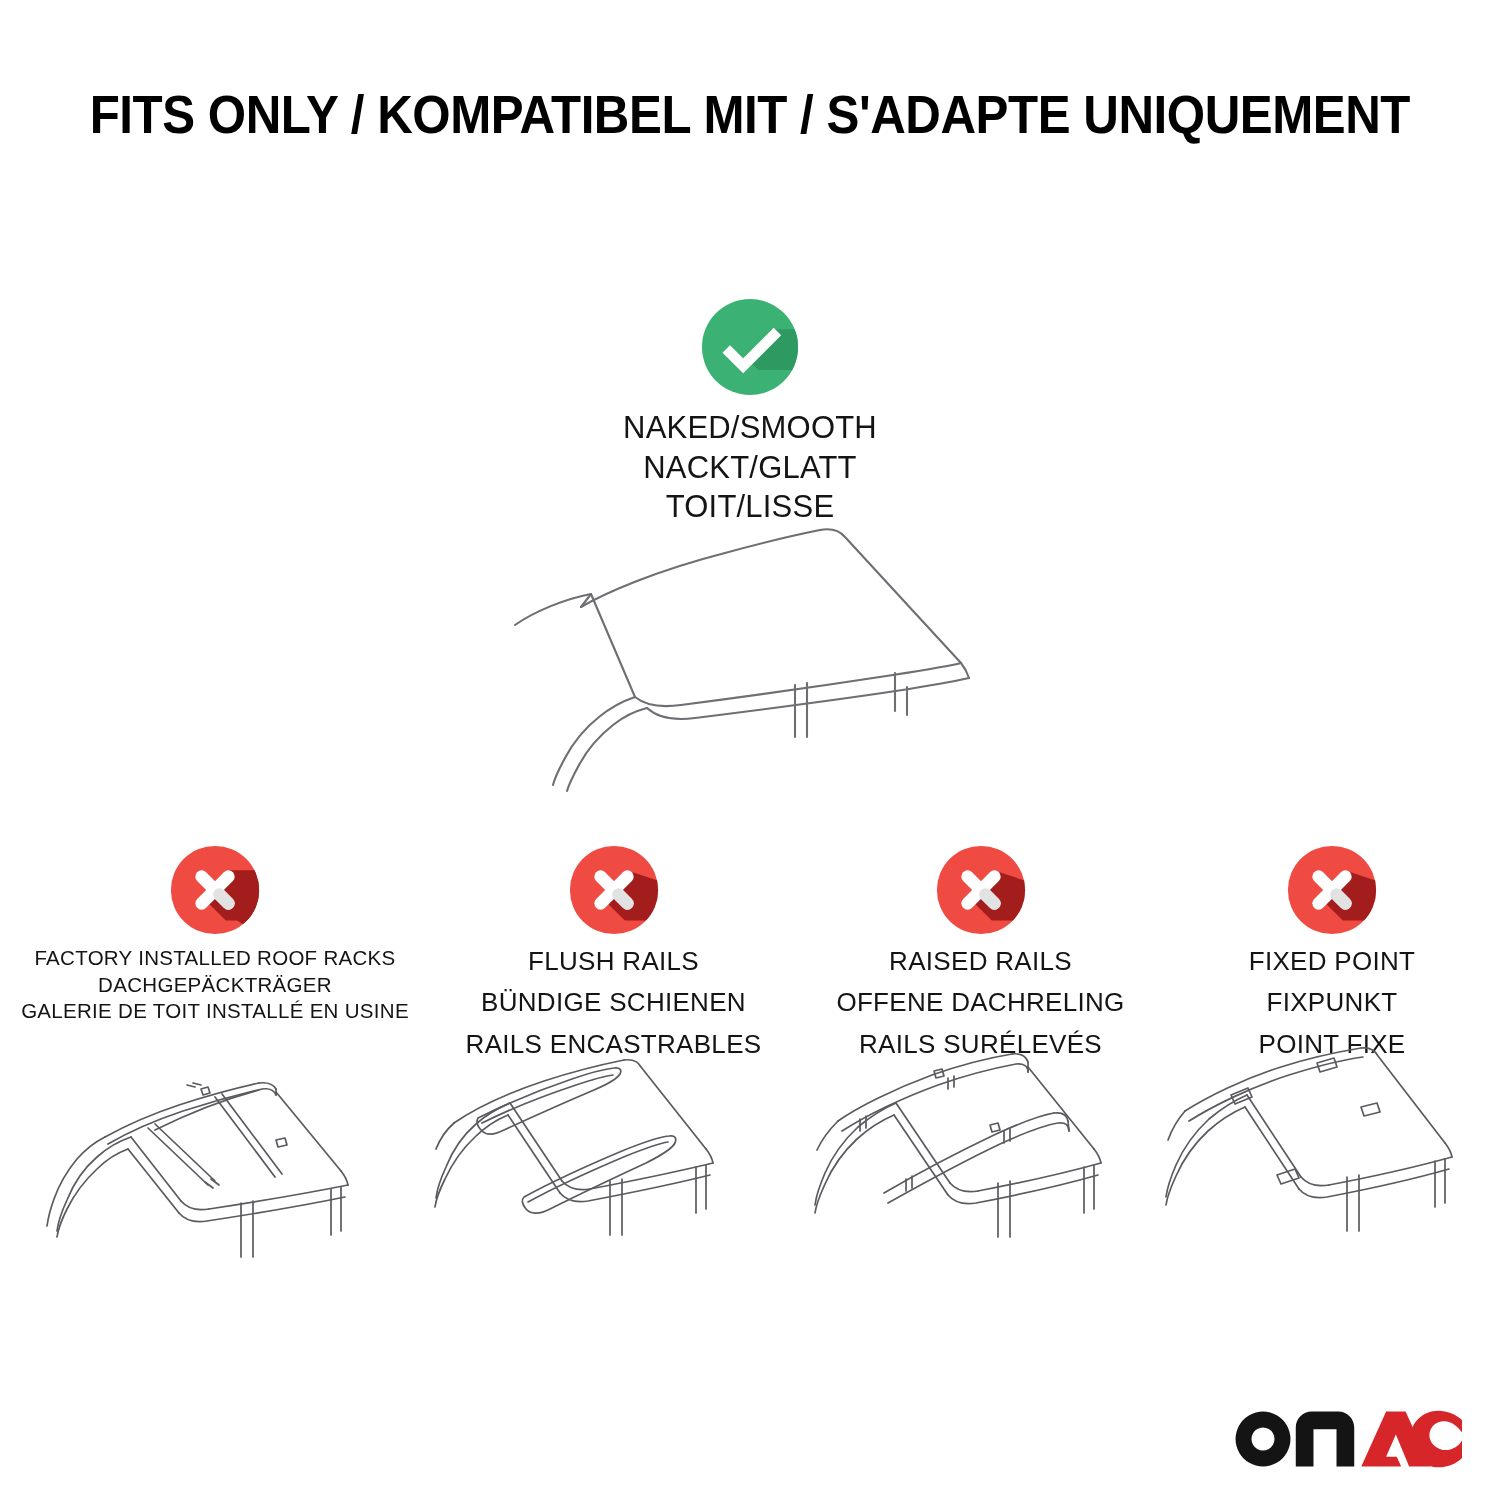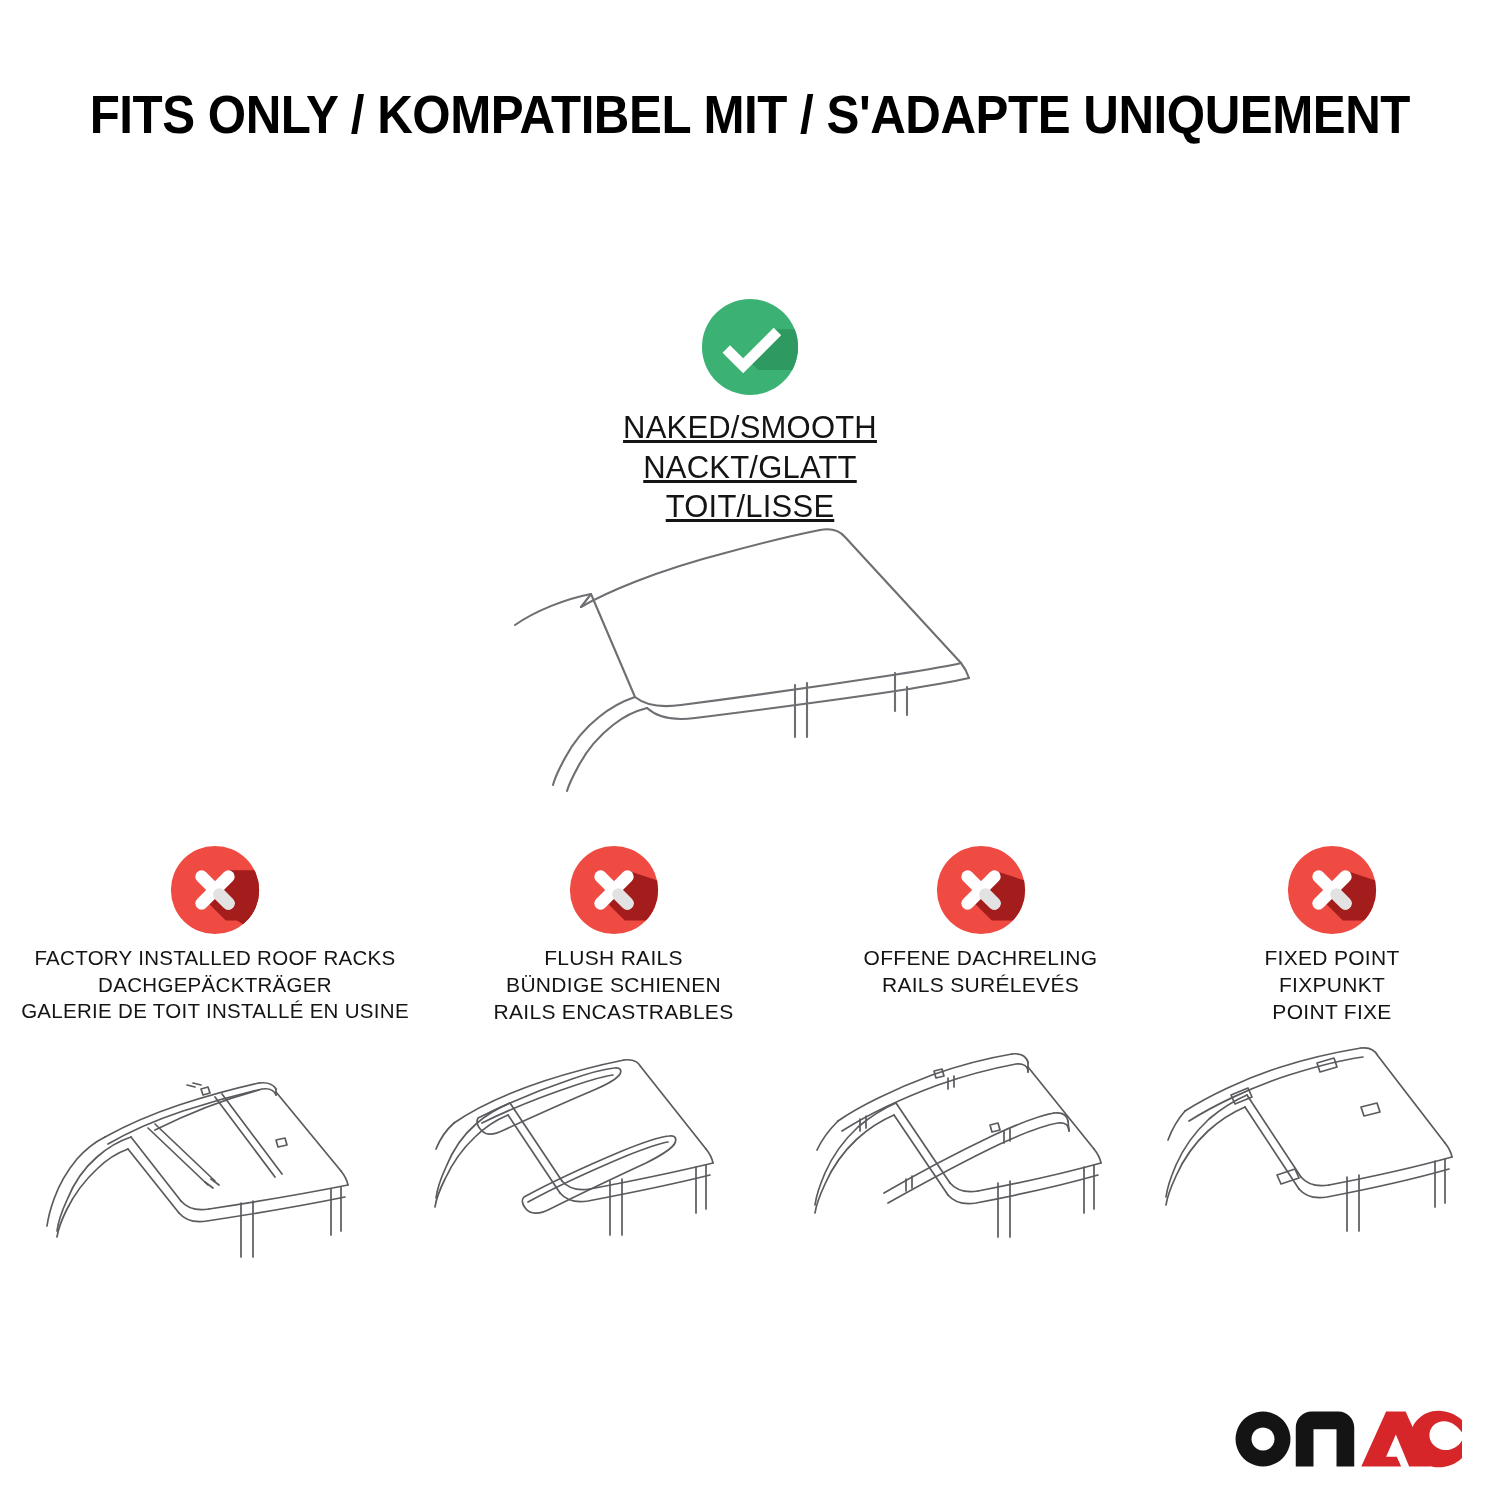--- a/index.html
+++ b/index.html
@@ -54,21 +54,20 @@
   .allowed-labels {
     margin-top: 12px;
   }
   .allowed-labels .lbl {
     display: block;
     font-size: 31px;
     line-height: 1.28;
     letter-spacing: 0.2px;
     color: #141414;
     white-space: nowrap;
-    text-decoration: underline;
   }
   .allowed-art {
     position: absolute;
     left: 495px;
     top: 515px;
     width: 520px;
     height: 290px;
   }
 
   
@@ -103,22 +102,23 @@
     white-space: nowrap;
     letter-spacing: 0.3px;
   }
   .deny-col.c0 .lbl {
     font-size: 20.5px;
     line-height: 1.30;
   }
   .deny-col.c1 .lbl,
   .deny-col.c2 .lbl,
   .deny-col.c3 .lbl {
-    font-size: 21px;
+    font-size: 26px;
     line-height: 1.28;
+    margin-top: 8px;
   }
 
   .deny-art {
     position: absolute;
     top: 1045px;
     width: 380px;
     height: 260px;
   }
   .deny-art.a0 { left: 45px; }
   .deny-art.a1 { left: 432px; }
@@ -253,20 +253,21 @@
       <g clip-path="url(#clipRed2)">
         <path d="M40 62 L62 84 L100 84 L100 40 L70 30 Z" fill="#A31D1D"></path>
       </g>
       <g>
         <rect x="22" y="43" width="56" height="14" rx="7" fill="#FFFFFF" transform="rotate(45 50 50)"></rect>
         <rect x="22" y="43" width="56" height="14" rx="7" fill="#FFFFFF" transform="rotate(-45 50 50)"></rect>
         <rect x="50" y="43" width="28" height="14" rx="7" fill="#E2E2E2" transform="rotate(45 50 50)"></rect>
       </g>
     </svg>
     <div class="deny-labels">
+      <span class="lbl">RAISED RAILS</span>
       <span class="lbl">OFFENE DACHRELING</span>
       <span class="lbl">RAILS SURÉLEVÉS</span>
     </div>
   </div>
 
   <div class="deny-col c3">
     <svg class="deny-badge" viewBox="0 0 100 100">
       <defs>
           <clipPath id="clipRed3">
             <circle cx="50" cy="50" r="49"></circle>

